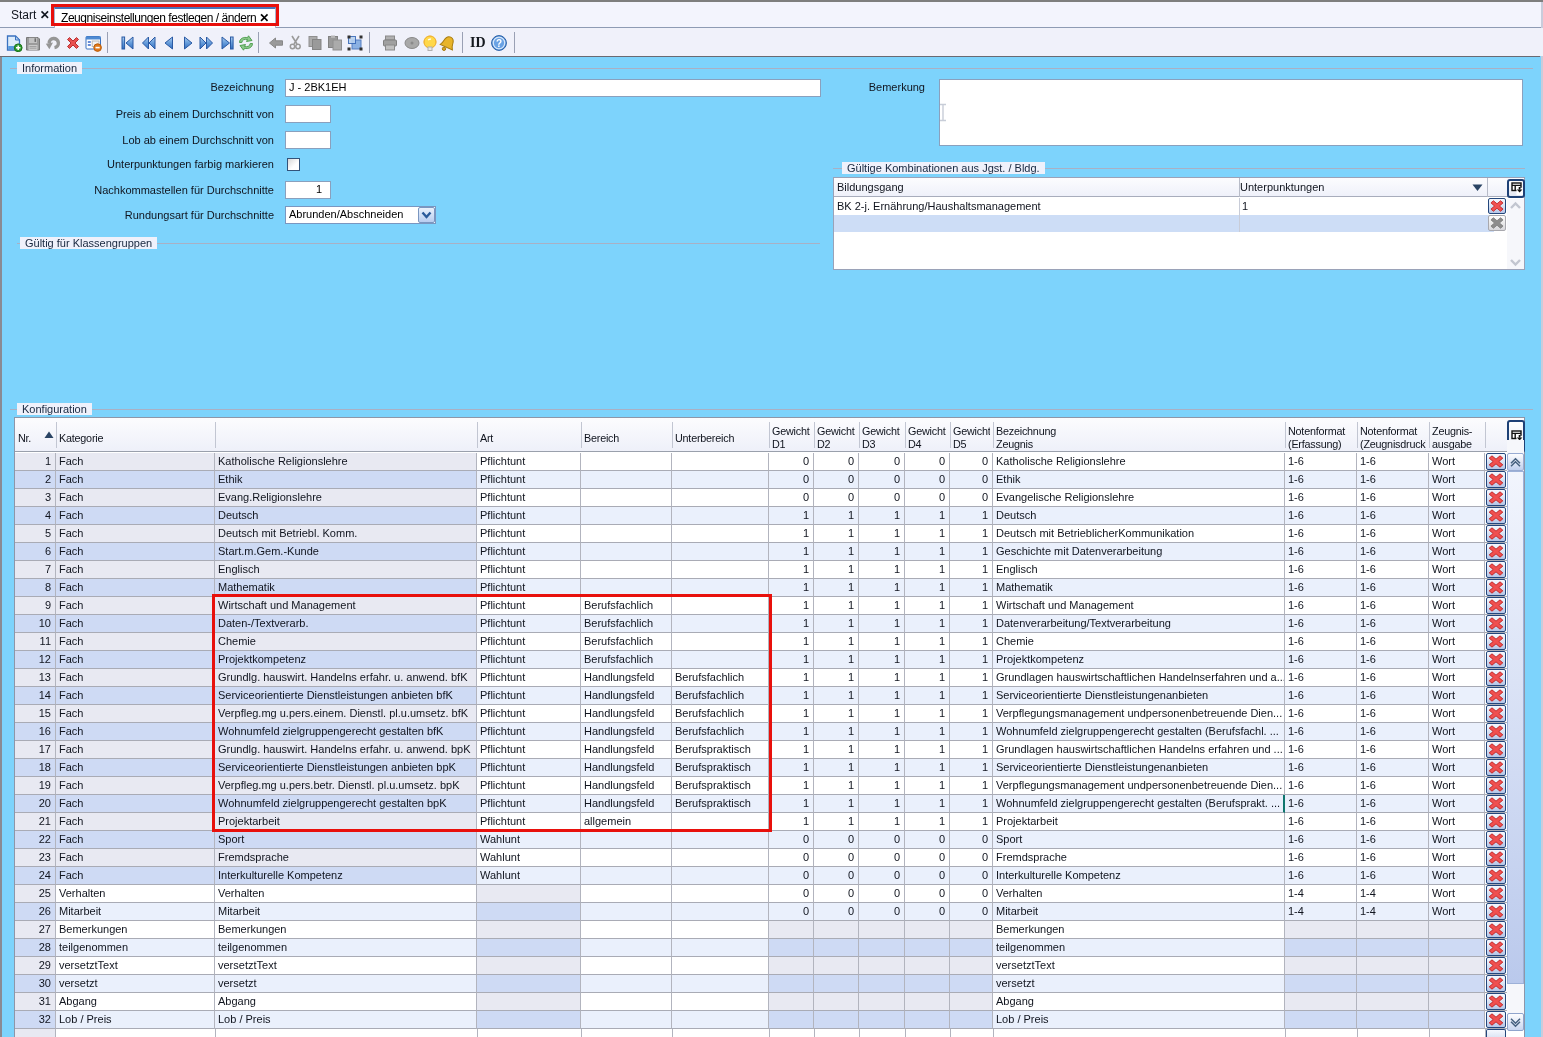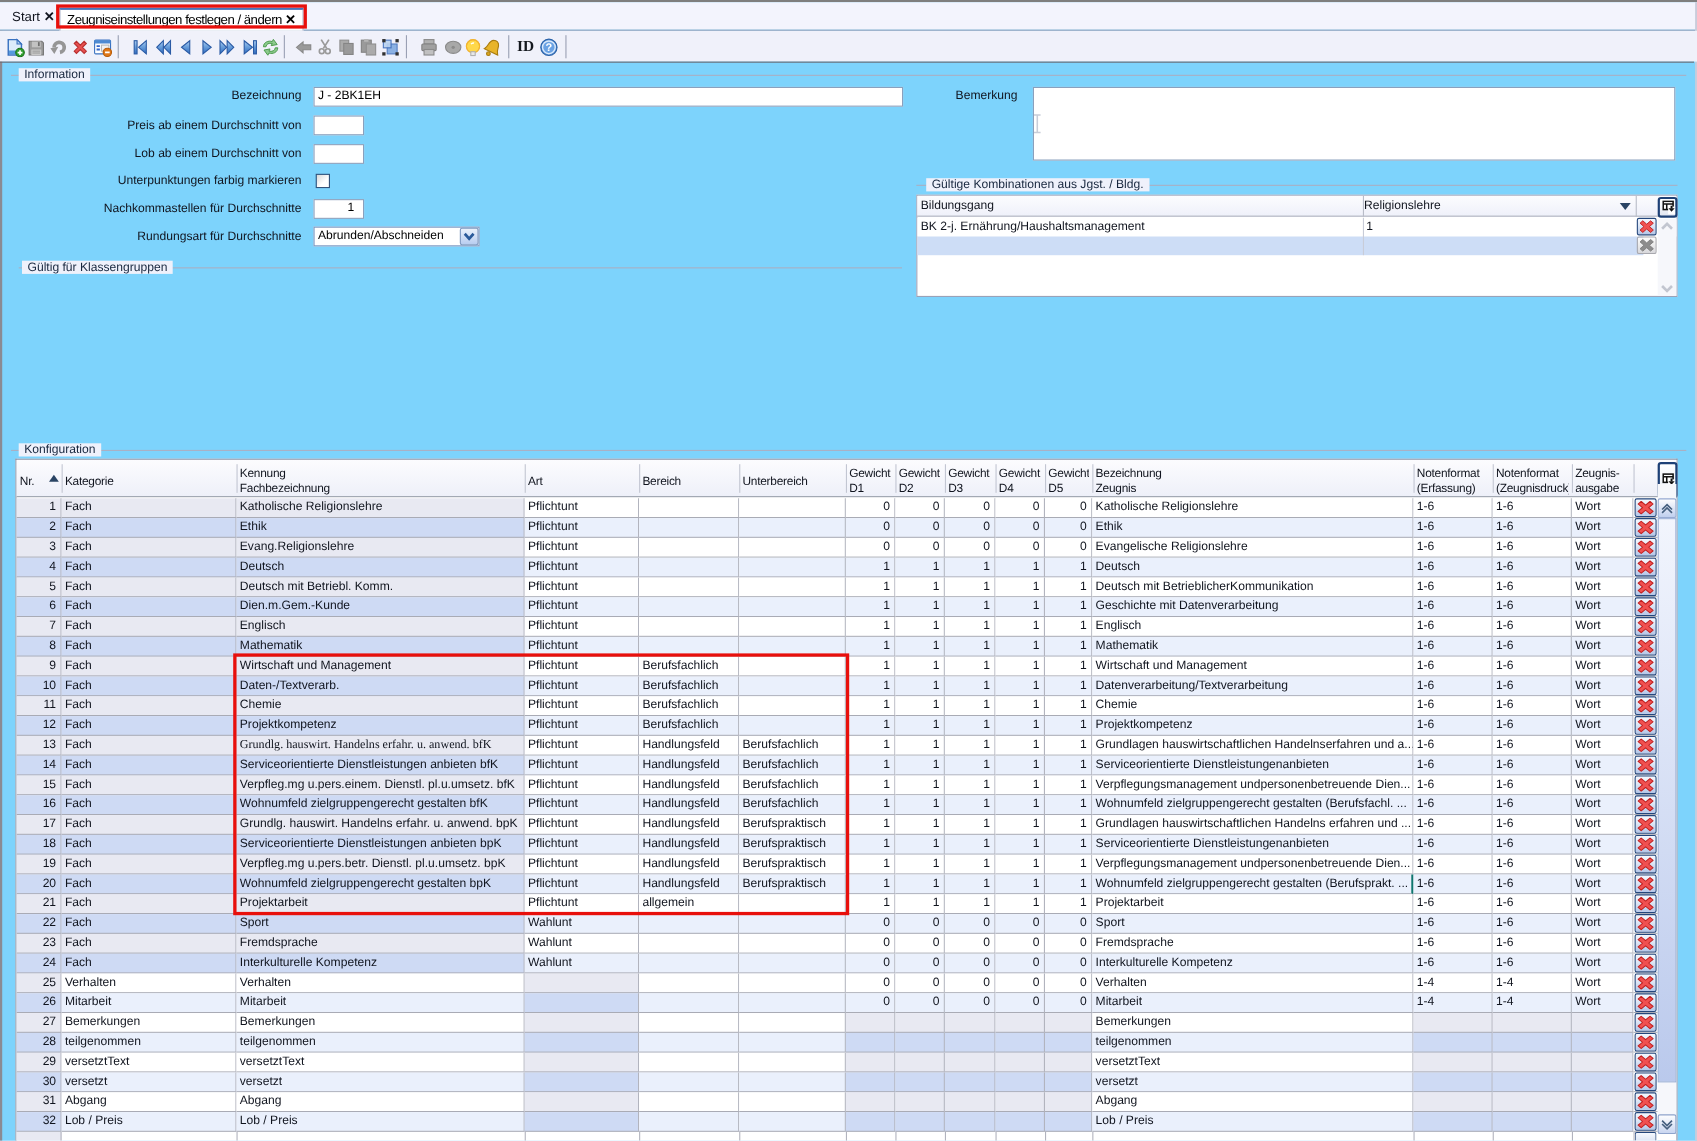--- a/index.html
+++ b/index.html
@@ -189,21 +189,21 @@
         <path d="M3.5 4.5 L7.5 9 L11.5 4.5" fill="none" stroke="#2a5a9a" stroke-width="2.4"></path>
       </svg></div>
 <div class="abs" style="left:939px;top:79px;width:584px;height:67px;background:#fff;border:1px solid #8aa0bd;"></div>
 <div class="abs" style="left:938px;top:103px;width:10px;height:19px;">
 <svg width="10" height="19" viewBox="0 0 10 19">
         <path d="M2 1.5 H5 M8 1.5 H5 M5 1.5 V17.5 M2 17.5 H8" stroke="#c8cdd8" stroke-width="1.4" fill="none"></path>
       </svg></div>
 <div class="abs" style="left:833px;top:177px;width:692px;height:93px;background:#fff;border:1px solid #9aa2b8;">
 <div style="position:absolute;left:0;top:0;width:690px;height:19px;background:linear-gradient(#fcfcfe,#eff1fa);border-bottom:1px solid #a8adbc;"></div>
 <div style="position:absolute;left:3px;top:3px;font-size:11px;">Bildungsgang</div>
-<div style="position:absolute;left:406px;top:3px;font-size:11px;">Religionslehre</div>
+<div style="position:absolute;left:406px;top:3px;font-size:11px;">Unterpunktungen</div>
 <div style="position:absolute;left:405px;top:0;width:1px;height:19px;background:#b8bcc8;"></div>
 <div style="position:absolute;left:653px;top:0;width:1px;height:19px;background:#b8bcc8;"></div>
 <svg style="position:absolute;left:638px;top:6px;" width="11" height="8" viewBox="0 0 11 8">
         <path d="M0.5 0.5 H10.5 L5.5 7 Z" fill="#2a4464"></path>
       </svg>
 <div style="position:absolute;left:0;top:20px;width:690px;height:17px;background:#fff;"></div>
 <div style="position:absolute;left:3px;top:22px;">BK 2-j. Ernährung/Haushaltsmanagement</div>
 <div style="position:absolute;left:408px;top:22px;">1</div>
 <div style="position:absolute;left:0;top:37px;width:660px;height:17px;background:#cdddf6;"></div>
 <div style="position:absolute;left:405px;top:20px;width:1px;height:34px;background:#c8ccd8;"></div>
@@ -230,21 +230,20 @@
         <path d="M2 7 L6.5 2.5 L11 7" fill="none" stroke="#c2c6d0" stroke-width="2.4"></path>
       </svg>
 <svg style="position:absolute;left:2px;top:58px" width="13" height="10" viewBox="0 0 13 10">
         <path d="M2 3 L6.5 7.5 L11 3" fill="none" stroke="#c2c6d0" stroke-width="2.4"></path>
       </svg>
 </div>
 <div class="abs" style="left:14px;top:417px;width:1511px;height:620px;border:1px solid #8e96a8;border-bottom:none;background:#fff;overflow:hidden;">
 <div style="position:absolute;left:0;top:0;width:1510px;height:34px;background:linear-gradient(#fcfcfe,#eef0f9);border-bottom:1px solid #9aa0ac;"></div>
 <div style="position:absolute;left:0px;top:7px;width:38px;height:26px;font-size:10.8px;letter-spacing:-0.22px;line-height:13px;overflow:hidden;white-space:nowrap;padding-left:3px;padding-top:7px;">Nr.</div>
 <div style="position:absolute;left:41px;top:7px;width:156px;height:26px;font-size:10.8px;letter-spacing:-0.22px;line-height:13px;overflow:hidden;white-space:nowrap;padding-left:3px;padding-top:7px;">Kategorie</div>
-<div style="position:absolute;left:200px;top:7px;width:259px;height:26px;font-size:10.8px;letter-spacing:-0.22px;line-height:13px;overflow:hidden;white-space:nowrap;padding-left:3px;">Kennung<br>Fachbezeichnung</div>
 <div style="position:absolute;left:462px;top:7px;width:101px;height:26px;font-size:10.8px;letter-spacing:-0.22px;line-height:13px;overflow:hidden;white-space:nowrap;padding-left:3px;padding-top:7px;">Art</div>
 <div style="position:absolute;left:566px;top:7px;width:88px;height:26px;font-size:10.8px;letter-spacing:-0.22px;line-height:13px;overflow:hidden;white-space:nowrap;padding-left:3px;padding-top:7px;">Bereich</div>
 <div style="position:absolute;left:657px;top:7px;width:94px;height:26px;font-size:10.8px;letter-spacing:-0.22px;line-height:13px;overflow:hidden;white-space:nowrap;padding-left:3px;padding-top:7px;">Unterbereich</div>
 <div style="position:absolute;left:754px;top:7px;width:42px;height:26px;font-size:10.8px;letter-spacing:-0.22px;line-height:13px;overflow:hidden;white-space:nowrap;padding-left:3px;">Gewicht<br>D1</div>
 <div style="position:absolute;left:799px;top:7px;width:42px;height:26px;font-size:10.8px;letter-spacing:-0.22px;line-height:13px;overflow:hidden;white-space:nowrap;padding-left:3px;">Gewicht<br>D2</div>
 <div style="position:absolute;left:844px;top:7px;width:43px;height:26px;font-size:10.8px;letter-spacing:-0.22px;line-height:13px;overflow:hidden;white-space:nowrap;padding-left:3px;">Gewicht<br>D3</div>
 <div style="position:absolute;left:890px;top:7px;width:42px;height:26px;font-size:10.8px;letter-spacing:-0.22px;line-height:13px;overflow:hidden;white-space:nowrap;padding-left:3px;">Gewicht<br>D4</div>
 <div style="position:absolute;left:935px;top:7px;width:40px;height:26px;font-size:10.8px;letter-spacing:-0.22px;line-height:13px;overflow:hidden;white-space:nowrap;padding-left:3px;">Gewicht<br>D5</div>
 <div style="position:absolute;left:978px;top:7px;width:289px;height:26px;font-size:10.8px;letter-spacing:-0.22px;line-height:13px;overflow:hidden;white-space:nowrap;padding-left:3px;">Bezeichnung<br>Zeugnis</div>
 <div style="position:absolute;left:1270px;top:7px;width:69px;height:26px;font-size:10.8px;letter-spacing:-0.22px;line-height:13px;overflow:hidden;white-space:nowrap;padding-left:3px;">Notenformat<br>(Erfassung)</div>
@@ -344,21 +343,21 @@
 <div style="position:absolute;left:844px;top:107px;width:46px;height:18px;background:#ffffff;border-bottom:1px solid #a9abb5;border-right:1px solid #b2b4be;padding-right:4px;text-align:right;line-height:17px;white-space:nowrap;overflow:hidden;font-size:11px;">1</div>
 <div style="position:absolute;left:890px;top:107px;width:45px;height:18px;background:#ffffff;border-bottom:1px solid #a9abb5;border-right:1px solid #b2b4be;padding-right:4px;text-align:right;line-height:17px;white-space:nowrap;overflow:hidden;font-size:11px;">1</div>
 <div style="position:absolute;left:935px;top:107px;width:43px;height:18px;background:#ffffff;border-bottom:1px solid #a9abb5;border-right:1px solid #b2b4be;padding-right:4px;text-align:right;line-height:17px;white-space:nowrap;overflow:hidden;font-size:11px;">1</div>
 <div style="position:absolute;left:978px;top:107px;width:292px;height:18px;background:#ffffff;border-bottom:1px solid #a9abb5;border-right:1px solid #b2b4be;padding-left:3px;line-height:17px;white-space:nowrap;overflow:hidden;font-size:11px;">Deutsch mit BetrieblicherKommunikation</div>
 <div style="position:absolute;left:1270px;top:107px;width:72px;height:18px;background:#ffffff;border-bottom:1px solid #a9abb5;border-right:1px solid #b2b4be;padding-left:3px;line-height:17px;white-space:nowrap;overflow:hidden;font-size:11px;">1-6</div>
 <div style="position:absolute;left:1342px;top:107px;width:72px;height:18px;background:#ffffff;border-bottom:1px solid #a9abb5;border-right:1px solid #b2b4be;padding-left:3px;line-height:17px;white-space:nowrap;overflow:hidden;font-size:11px;">1-6</div>
 <div style="position:absolute;left:1414px;top:107px;width:56px;height:18px;background:#ffffff;border-bottom:1px solid #a9abb5;border-right:1px solid #b2b4be;padding-left:3px;line-height:17px;white-space:nowrap;overflow:hidden;font-size:11px;">Wort</div>
 <div style="position:absolute;left:1470px;top:107px;width:22px;height:18px;background:#fff;border-bottom:1px solid #a9abb5;"></div>
 <div style="position:absolute;left:0px;top:125px;width:41px;height:18px;background:#cedaf4;border-bottom:1px solid #a9abb5;border-right:1px solid #b2b4be;padding-right:4px;text-align:right;line-height:17px;white-space:nowrap;overflow:hidden;font-size:11px;">6</div>
 <div style="position:absolute;left:41px;top:125px;width:159px;height:18px;background:#cedaf4;border-bottom:1px solid #a9abb5;border-right:1px solid #b2b4be;padding-left:3px;line-height:17px;white-space:nowrap;overflow:hidden;font-size:11px;">Fach</div>
-<div style="position:absolute;left:200px;top:125px;width:262px;height:18px;background:#cedaf4;border-bottom:1px solid #a9abb5;border-right:1px solid #b2b4be;padding-left:3px;line-height:17px;white-space:nowrap;overflow:hidden;font-size:11px;">Dien.m.Gem.-Kunde</div>
+<div style="position:absolute;left:200px;top:125px;width:262px;height:18px;background:#cedaf4;border-bottom:1px solid #a9abb5;border-right:1px solid #b2b4be;padding-left:3px;line-height:17px;white-space:nowrap;overflow:hidden;font-size:11px;">Start.m.Gem.-Kunde</div>
 <div style="position:absolute;left:462px;top:125px;width:104px;height:18px;background:#eaf0fc;border-bottom:1px solid #a9abb5;border-right:1px solid #b2b4be;padding-left:3px;line-height:17px;white-space:nowrap;overflow:hidden;font-size:11px;">Pflichtunt</div>
 <div style="position:absolute;left:566px;top:125px;width:91px;height:18px;background:#eaf0fc;border-bottom:1px solid #a9abb5;border-right:1px solid #b2b4be;padding-left:3px;line-height:17px;white-space:nowrap;overflow:hidden;font-size:11px;"></div>
 <div style="position:absolute;left:657px;top:125px;width:97px;height:18px;background:#eaf0fc;border-bottom:1px solid #a9abb5;border-right:1px solid #b2b4be;padding-left:3px;line-height:17px;white-space:nowrap;overflow:hidden;font-size:11px;"></div>
 <div style="position:absolute;left:754px;top:125px;width:45px;height:18px;background:#eaf0fc;border-bottom:1px solid #a9abb5;border-right:1px solid #b2b4be;padding-right:4px;text-align:right;line-height:17px;white-space:nowrap;overflow:hidden;font-size:11px;">1</div>
 <div style="position:absolute;left:799px;top:125px;width:45px;height:18px;background:#eaf0fc;border-bottom:1px solid #a9abb5;border-right:1px solid #b2b4be;padding-right:4px;text-align:right;line-height:17px;white-space:nowrap;overflow:hidden;font-size:11px;">1</div>
 <div style="position:absolute;left:844px;top:125px;width:46px;height:18px;background:#eaf0fc;border-bottom:1px solid #a9abb5;border-right:1px solid #b2b4be;padding-right:4px;text-align:right;line-height:17px;white-space:nowrap;overflow:hidden;font-size:11px;">1</div>
 <div style="position:absolute;left:890px;top:125px;width:45px;height:18px;background:#eaf0fc;border-bottom:1px solid #a9abb5;border-right:1px solid #b2b4be;padding-right:4px;text-align:right;line-height:17px;white-space:nowrap;overflow:hidden;font-size:11px;">1</div>
 <div style="position:absolute;left:935px;top:125px;width:43px;height:18px;background:#eaf0fc;border-bottom:1px solid #a9abb5;border-right:1px solid #b2b4be;padding-right:4px;text-align:right;line-height:17px;white-space:nowrap;overflow:hidden;font-size:11px;">1</div>
 <div style="position:absolute;left:978px;top:125px;width:292px;height:18px;background:#eaf0fc;border-bottom:1px solid #a9abb5;border-right:1px solid #b2b4be;padding-left:3px;line-height:17px;white-space:nowrap;overflow:hidden;font-size:11px;">Geschichte mit Datenverarbeitung</div>
 <div style="position:absolute;left:1270px;top:125px;width:72px;height:18px;background:#eaf0fc;border-bottom:1px solid #a9abb5;border-right:1px solid #b2b4be;padding-left:3px;line-height:17px;white-space:nowrap;overflow:hidden;font-size:11px;">1-6</div>
@@ -456,21 +455,21 @@
 <div style="position:absolute;left:844px;top:233px;width:46px;height:18px;background:#eaf0fc;border-bottom:1px solid #a9abb5;border-right:1px solid #b2b4be;padding-right:4px;text-align:right;line-height:17px;white-space:nowrap;overflow:hidden;font-size:11px;">1</div>
 <div style="position:absolute;left:890px;top:233px;width:45px;height:18px;background:#eaf0fc;border-bottom:1px solid #a9abb5;border-right:1px solid #b2b4be;padding-right:4px;text-align:right;line-height:17px;white-space:nowrap;overflow:hidden;font-size:11px;">1</div>
 <div style="position:absolute;left:935px;top:233px;width:43px;height:18px;background:#eaf0fc;border-bottom:1px solid #a9abb5;border-right:1px solid #b2b4be;padding-right:4px;text-align:right;line-height:17px;white-space:nowrap;overflow:hidden;font-size:11px;">1</div>
 <div style="position:absolute;left:978px;top:233px;width:292px;height:18px;background:#eaf0fc;border-bottom:1px solid #a9abb5;border-right:1px solid #b2b4be;padding-left:3px;line-height:17px;white-space:nowrap;overflow:hidden;font-size:11px;">Projektkompetenz</div>
 <div style="position:absolute;left:1270px;top:233px;width:72px;height:18px;background:#eaf0fc;border-bottom:1px solid #a9abb5;border-right:1px solid #b2b4be;padding-left:3px;line-height:17px;white-space:nowrap;overflow:hidden;font-size:11px;">1-6</div>
 <div style="position:absolute;left:1342px;top:233px;width:72px;height:18px;background:#eaf0fc;border-bottom:1px solid #a9abb5;border-right:1px solid #b2b4be;padding-left:3px;line-height:17px;white-space:nowrap;overflow:hidden;font-size:11px;">1-6</div>
 <div style="position:absolute;left:1414px;top:233px;width:56px;height:18px;background:#eaf0fc;border-bottom:1px solid #a9abb5;border-right:1px solid #b2b4be;padding-left:3px;line-height:17px;white-space:nowrap;overflow:hidden;font-size:11px;">Wort</div>
 <div style="position:absolute;left:1470px;top:233px;width:22px;height:18px;background:#fff;border-bottom:1px solid #a9abb5;"></div>
 <div style="position:absolute;left:0px;top:251px;width:41px;height:18px;background:#e8e9f2;border-bottom:1px solid #a9abb5;border-right:1px solid #b2b4be;padding-right:4px;text-align:right;line-height:17px;white-space:nowrap;overflow:hidden;font-size:11px;">13</div>
 <div style="position:absolute;left:41px;top:251px;width:159px;height:18px;background:#e8e9f2;border-bottom:1px solid #a9abb5;border-right:1px solid #b2b4be;padding-left:3px;line-height:17px;white-space:nowrap;overflow:hidden;font-size:11px;">Fach</div>
-<div style="position:absolute;left:200px;top:251px;width:262px;height:18px;background:#e8e9f2;border-bottom:1px solid #a9abb5;border-right:1px solid #b2b4be;padding-left:3px;line-height:17px;white-space:nowrap;overflow:hidden;font-size:11px;font-family:Liberation Serif, serif;">Grundlg. hauswirt. Handelns erfahr. u. anwend. bfK</div>
+<div style="position:absolute;left:200px;top:251px;width:262px;height:18px;background:#e8e9f2;border-bottom:1px solid #a9abb5;border-right:1px solid #b2b4be;padding-left:3px;line-height:17px;white-space:nowrap;overflow:hidden;font-size:11px;">Grundlg. hauswirt. Handelns erfahr. u. anwend. bfK</div>
 <div style="position:absolute;left:462px;top:251px;width:104px;height:18px;background:#ffffff;border-bottom:1px solid #a9abb5;border-right:1px solid #b2b4be;padding-left:3px;line-height:17px;white-space:nowrap;overflow:hidden;font-size:11px;">Pflichtunt</div>
 <div style="position:absolute;left:566px;top:251px;width:91px;height:18px;background:#ffffff;border-bottom:1px solid #a9abb5;border-right:1px solid #b2b4be;padding-left:3px;line-height:17px;white-space:nowrap;overflow:hidden;font-size:11px;">Handlungsfeld</div>
 <div style="position:absolute;left:657px;top:251px;width:97px;height:18px;background:#ffffff;border-bottom:1px solid #a9abb5;border-right:1px solid #b2b4be;padding-left:3px;line-height:17px;white-space:nowrap;overflow:hidden;font-size:11px;">Berufsfachlich</div>
 <div style="position:absolute;left:754px;top:251px;width:45px;height:18px;background:#ffffff;border-bottom:1px solid #a9abb5;border-right:1px solid #b2b4be;padding-right:4px;text-align:right;line-height:17px;white-space:nowrap;overflow:hidden;font-size:11px;">1</div>
 <div style="position:absolute;left:799px;top:251px;width:45px;height:18px;background:#ffffff;border-bottom:1px solid #a9abb5;border-right:1px solid #b2b4be;padding-right:4px;text-align:right;line-height:17px;white-space:nowrap;overflow:hidden;font-size:11px;">1</div>
 <div style="position:absolute;left:844px;top:251px;width:46px;height:18px;background:#ffffff;border-bottom:1px solid #a9abb5;border-right:1px solid #b2b4be;padding-right:4px;text-align:right;line-height:17px;white-space:nowrap;overflow:hidden;font-size:11px;">1</div>
 <div style="position:absolute;left:890px;top:251px;width:45px;height:18px;background:#ffffff;border-bottom:1px solid #a9abb5;border-right:1px solid #b2b4be;padding-right:4px;text-align:right;line-height:17px;white-space:nowrap;overflow:hidden;font-size:11px;">1</div>
 <div style="position:absolute;left:935px;top:251px;width:43px;height:18px;background:#ffffff;border-bottom:1px solid #a9abb5;border-right:1px solid #b2b4be;padding-right:4px;text-align:right;line-height:17px;white-space:nowrap;overflow:hidden;font-size:11px;">1</div>
 <div style="position:absolute;left:978px;top:251px;width:292px;height:18px;background:#ffffff;border-bottom:1px solid #a9abb5;border-right:1px solid #b2b4be;padding-left:3px;line-height:17px;white-space:nowrap;overflow:hidden;font-size:11px;">Grundlagen hauswirtschaftlichen Handelnserfahren und a...</div>
 <div style="position:absolute;left:1270px;top:251px;width:72px;height:18px;background:#ffffff;border-bottom:1px solid #a9abb5;border-right:1px solid #b2b4be;padding-left:3px;line-height:17px;white-space:nowrap;overflow:hidden;font-size:11px;">1-6</div>

